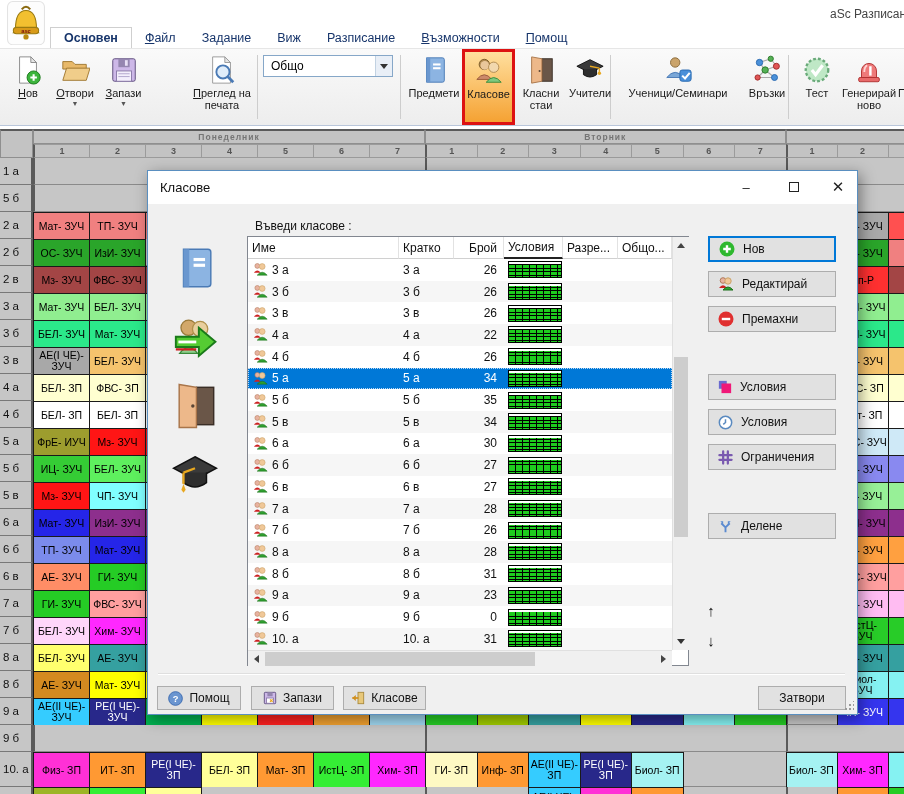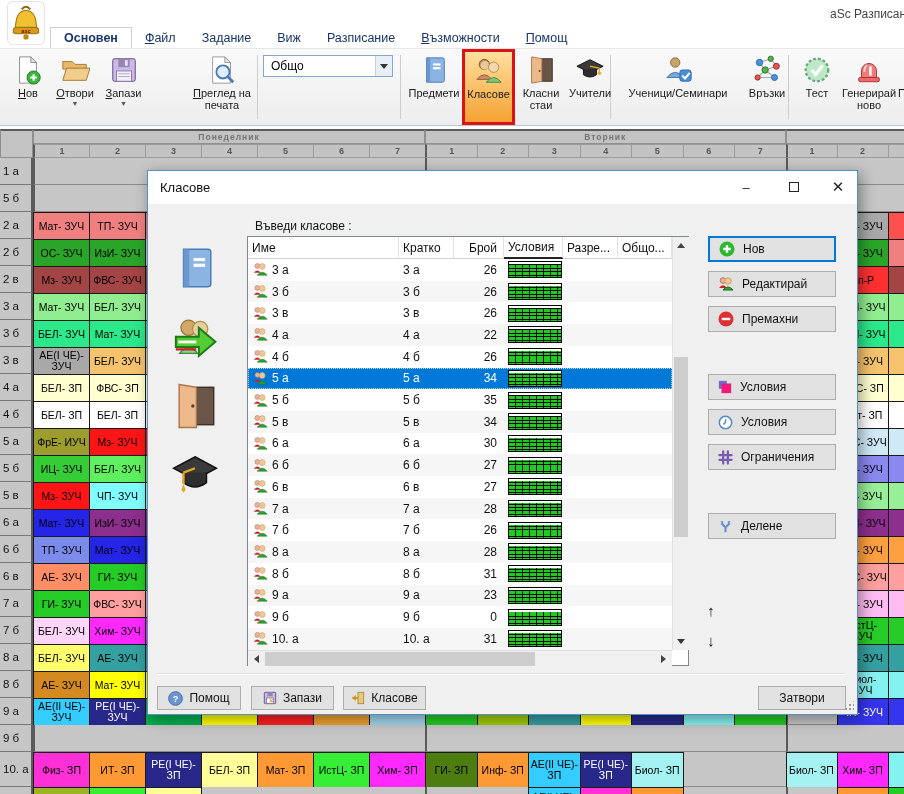--- a/index.html
+++ b/index.html
@@ -836,21 +836,21 @@
       <div class="gempty" style="left: 836.5px; top: 623px; width: 52px; height: 35px;"></div>
       <div class="gempty" style="left: 887.5px; top: 623px; width: 52px; height: 35px;"></div>
       <div class="gcell" style="left: 33px; top: 623px; width: 57px; height: 36px; background: rgb(255, 48, 214);">Физ- ЗП</div>
       <div class="gcell" style="left: 89px; top: 623px; width: 57px; height: 36px; background: rgb(255, 153, 51);">ИТ- ЗП</div>
       <div class="gcell" style="left: 145px; top: 623px; width: 57px; height: 36px; background: rgb(40, 40, 138); color: rgb(255, 255, 255);">РЕ(I ЧЕ)-
 ЗП</div>
       <div class="gcell" style="left: 201px; top: 623px; width: 57px; height: 36px; background: rgb(255, 255, 153);">БЕЛ- ЗП</div>
       <div class="gcell" style="left: 257px; top: 623px; width: 57px; height: 36px; background: rgb(255, 153, 51);">Мат- ЗП</div>
       <div class="gcell" style="left: 313px; top: 623px; width: 57px; height: 36px; background: rgb(53, 238, 53);">ИстЦ- ЗП</div>
       <div class="gcell" style="left: 369px; top: 623px; width: 57px; height: 36px; background: rgb(255, 40, 255);">Хим- ЗП</div>
-      <div class="gcell" style="left: 425px; top: 623px; width: 52.5px; height: 36px; background: #4d7c0f;">ГИ- ЗП</div>
+      <div class="gcell" style="left: 425px; top: 623px; width: 52.5px; height: 36px; background: #fef9c3;">ГИ- ЗП</div>
       <div class="gcell" style="left: 476.5px; top: 623px; width: 52.5px; height: 36px; background: rgb(255, 153, 51);">Инф- ЗП</div>
       <div class="gcell" style="left: 528px; top: 623px; width: 52.5px; height: 36px; background: rgb(53, 204, 255);">АЕ(II ЧЕ)-
 ЗП</div>
       <div class="gcell" style="left: 579.5px; top: 623px; width: 52.5px; height: 36px; background: rgb(40, 40, 138); color: rgb(255, 255, 255);">РЕ(I ЧЕ)-
 ЗП</div>
       <div class="gcell" style="left: 631px; top: 623px; width: 52.5px; height: 36px; background: rgb(165, 242, 242);">Биол- ЗП</div>
       <div class="gcell" style="left: 785.5px; top: 623px; width: 52px; height: 36px; background: rgb(165, 242, 242);">Биол- ЗП</div>
       <div class="gcell" style="left: 836.5px; top: 623px; width: 52px; height: 36px; background: rgb(255, 40, 255);">Хим- ЗП</div>
       <div class="gcell" style="left: 887.5px; top: 623px; width: 52px; height: 36px; background: rgb(133, 242, 242);">ИЦ</div>
       <div class="glabel" style="top: 658px; height: 30px;">10. б</div>

